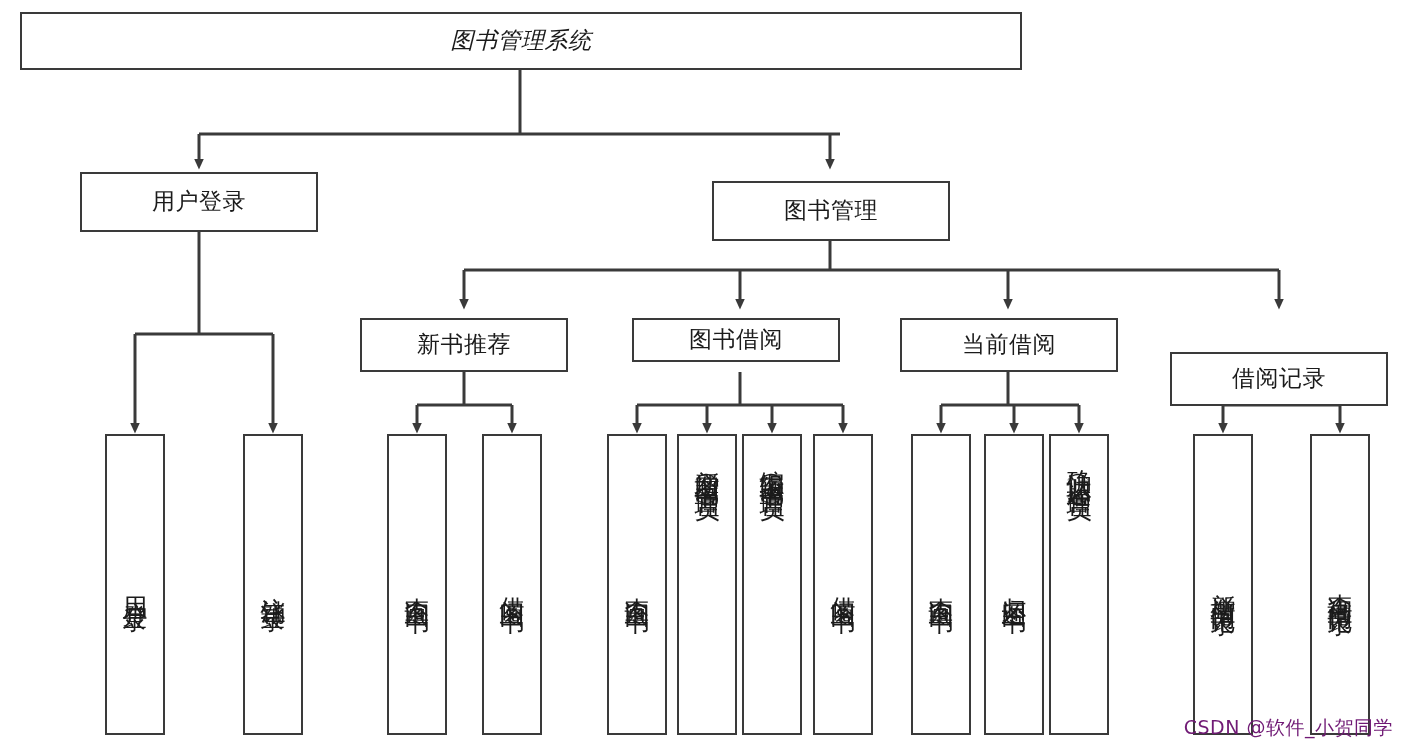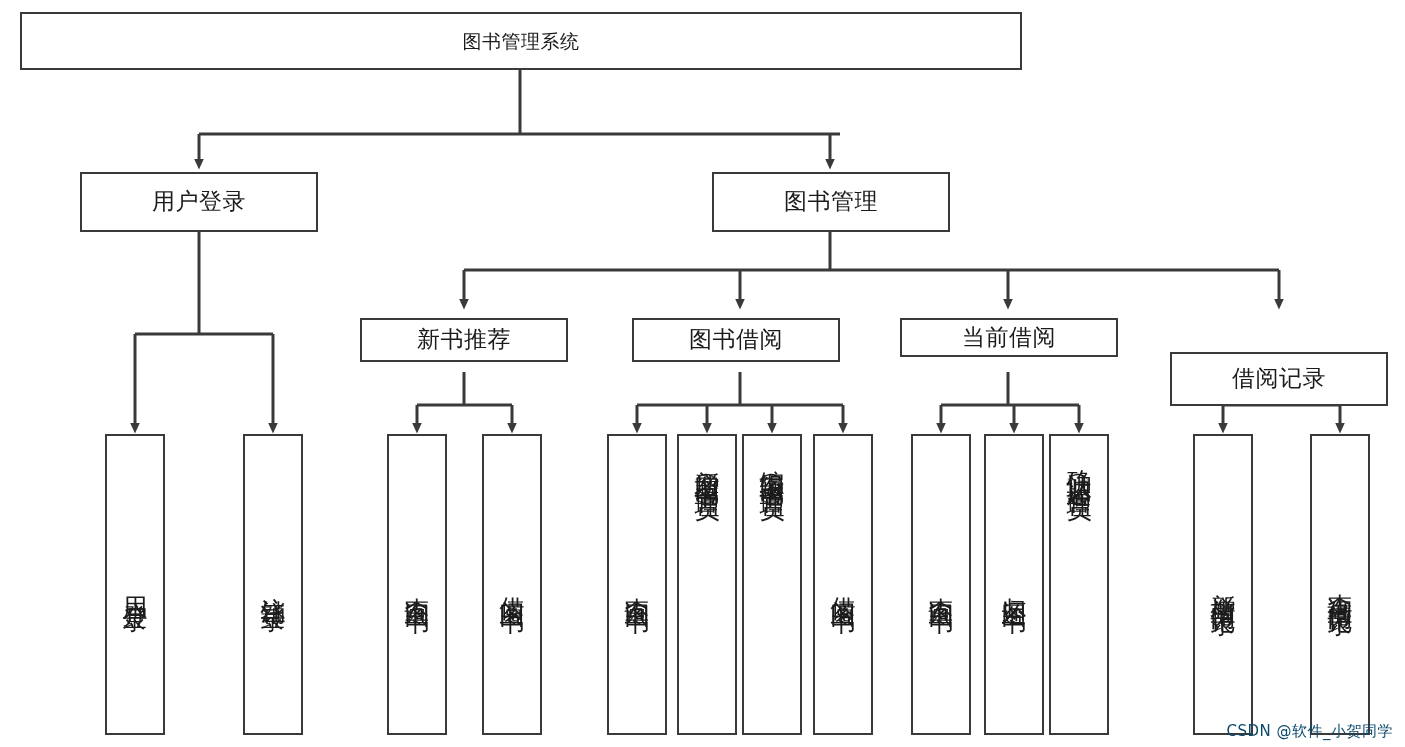--- a/index.html
+++ b/index.html
@@ -38,21 +38,22 @@
   }
   .node-label {
     display: block;
     line-height: 1.18;
     letter-spacing: 0.5px;
   }
   .node.horizontal .node-label {
     font-size: 23px;
   }
   .node.root .node-label {
-    font-size: 19px;
+    font-size: 23px;
+    font-style: italic;
   }
   .node.vertical {
     align-items: flex-start;
     padding-top: 14px;
   }
   .node.vertical .node-label {
     writing-mode: vertical-rl;
     text-orientation: upright;
     font-size: 25px;
     letter-spacing: 4px;
@@ -64,22 +65,22 @@
     margin-bottom: auto;
   }
   .node.vertical.center {
     align-items: center;
     padding-top: 0;
   }
   .watermark {
     position: absolute;
     right: 12px;
     bottom: 6px;
-    font-size: 15px;
-    color: #0c4a6e;
+    font-size: 19px;
+    color: #701a75;
     letter-spacing: 0.5px;
     z-index: 5;
     white-space: nowrap;
   }
 </style>
 </head>
 <body>
 
 <div id="diagram-root">
 
@@ -134,33 +135,33 @@
   </svg>
 
   <div class="node root horizontal" style="left:20px; top:12px; width:1002px; height:58px;">
     <span class="node-label">图书管理系统</span>
   </div>
 
   <div class="node horizontal" style="left:80px; top:172px; width:238px; height:60px;">
     <span class="node-label">用户登录</span>
   </div>
 
-  <div class="node horizontal" style="left:712px; top:172px; width:238px; height:60px;">
+  <div class="node horizontal" style="left:712px; top:181px; width:238px; height:60px;">
     <span class="node-label">图书管理</span>
   </div>
 
-  <div class="node horizontal" style="left:360px; top:318px; width:208px; height:44px;">
+  <div class="node horizontal" style="left:360px; top:318px; width:208px; height:54px;">
     <span class="node-label">新书推荐</span>
   </div>
 
   <div class="node horizontal" style="left:632px; top:318px; width:208px; height:44px;">
     <span class="node-label">图书借阅</span>
   </div>
 
-  <div class="node horizontal" style="left:900px; top:318px; width:218px; height:39px;">
+  <div class="node horizontal" style="left:900px; top:318px; width:218px; height:54px;">
     <span class="node-label">当前借阅</span>
   </div>
 
   <div class="node horizontal" style="left:1170px; top:318px; width:218px; height:54px;margin-top:34px;">
     <span class="node-label">借阅记录</span>
   </div>
 
   <div class="node vertical center" style="left:105px; top:434px; width:60px; height:301px;">
     <span class="node-label">用户登录</span>
   </div>

